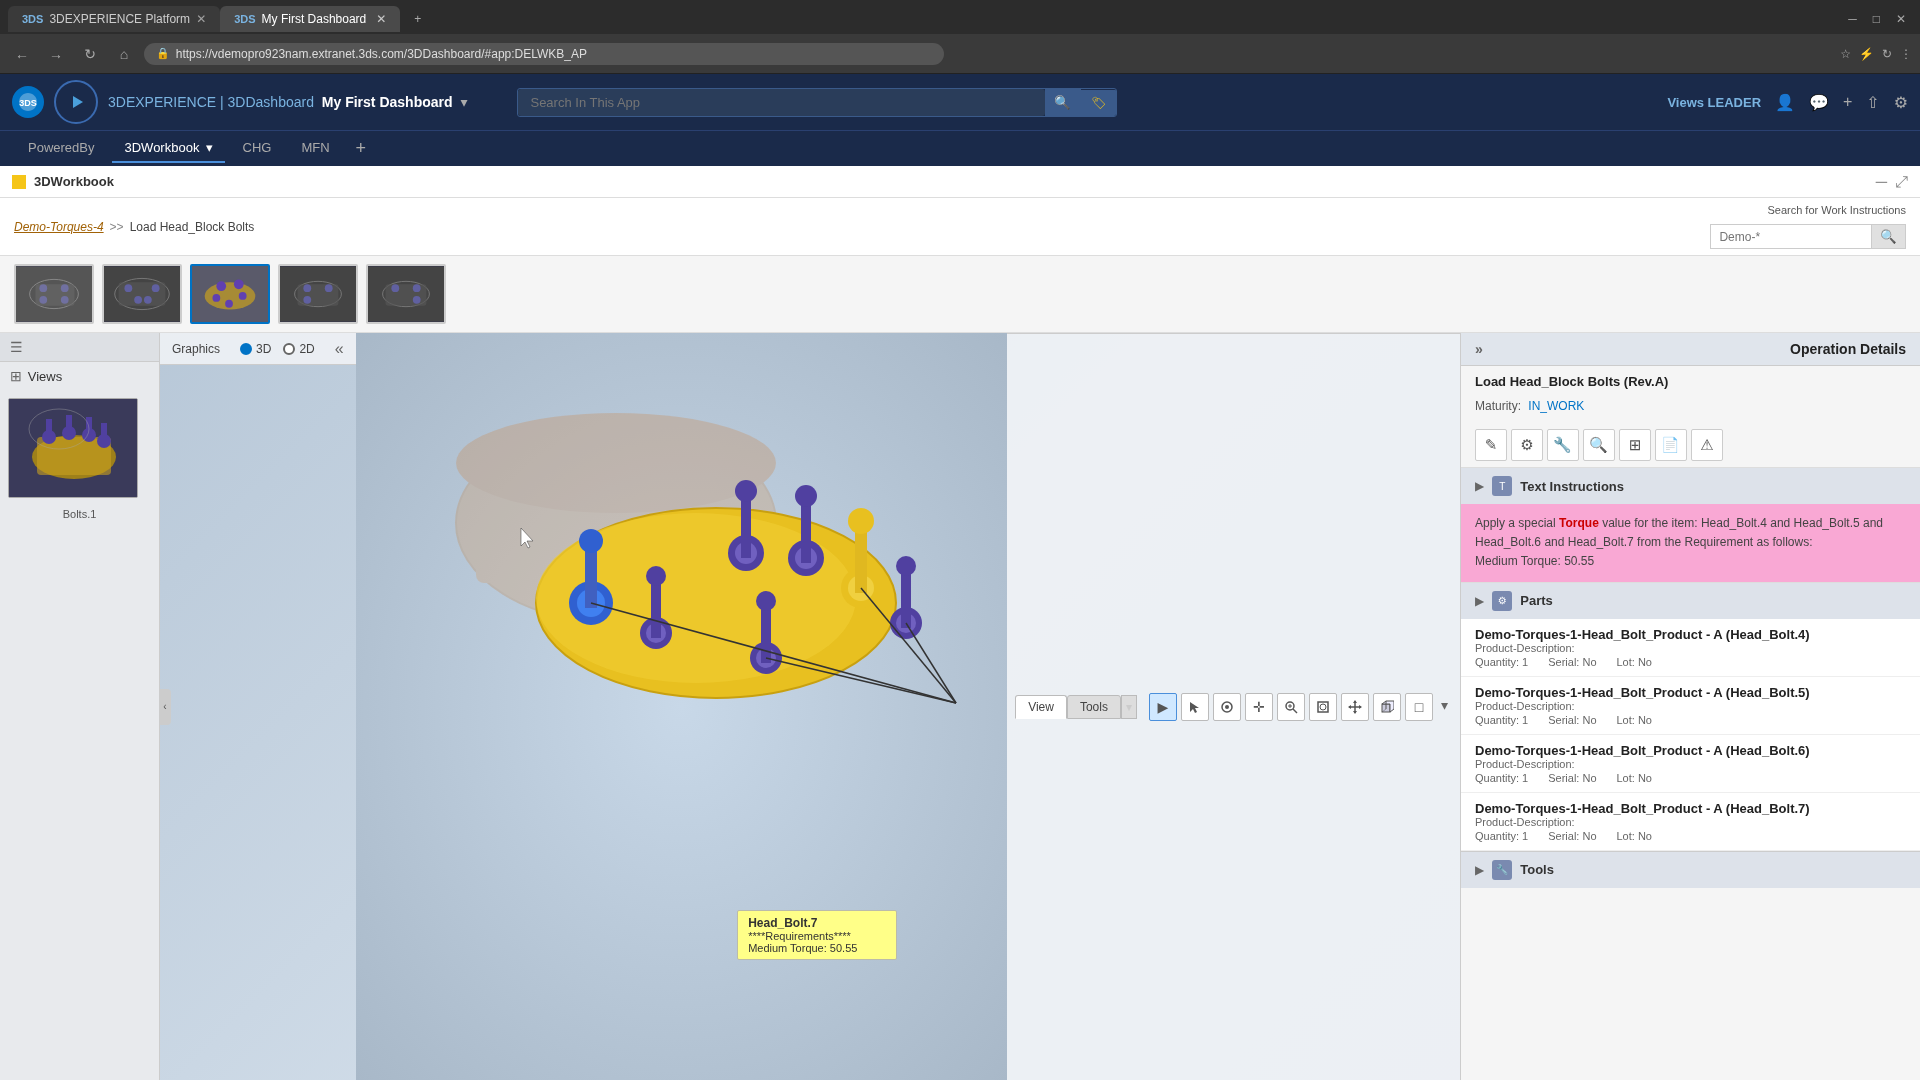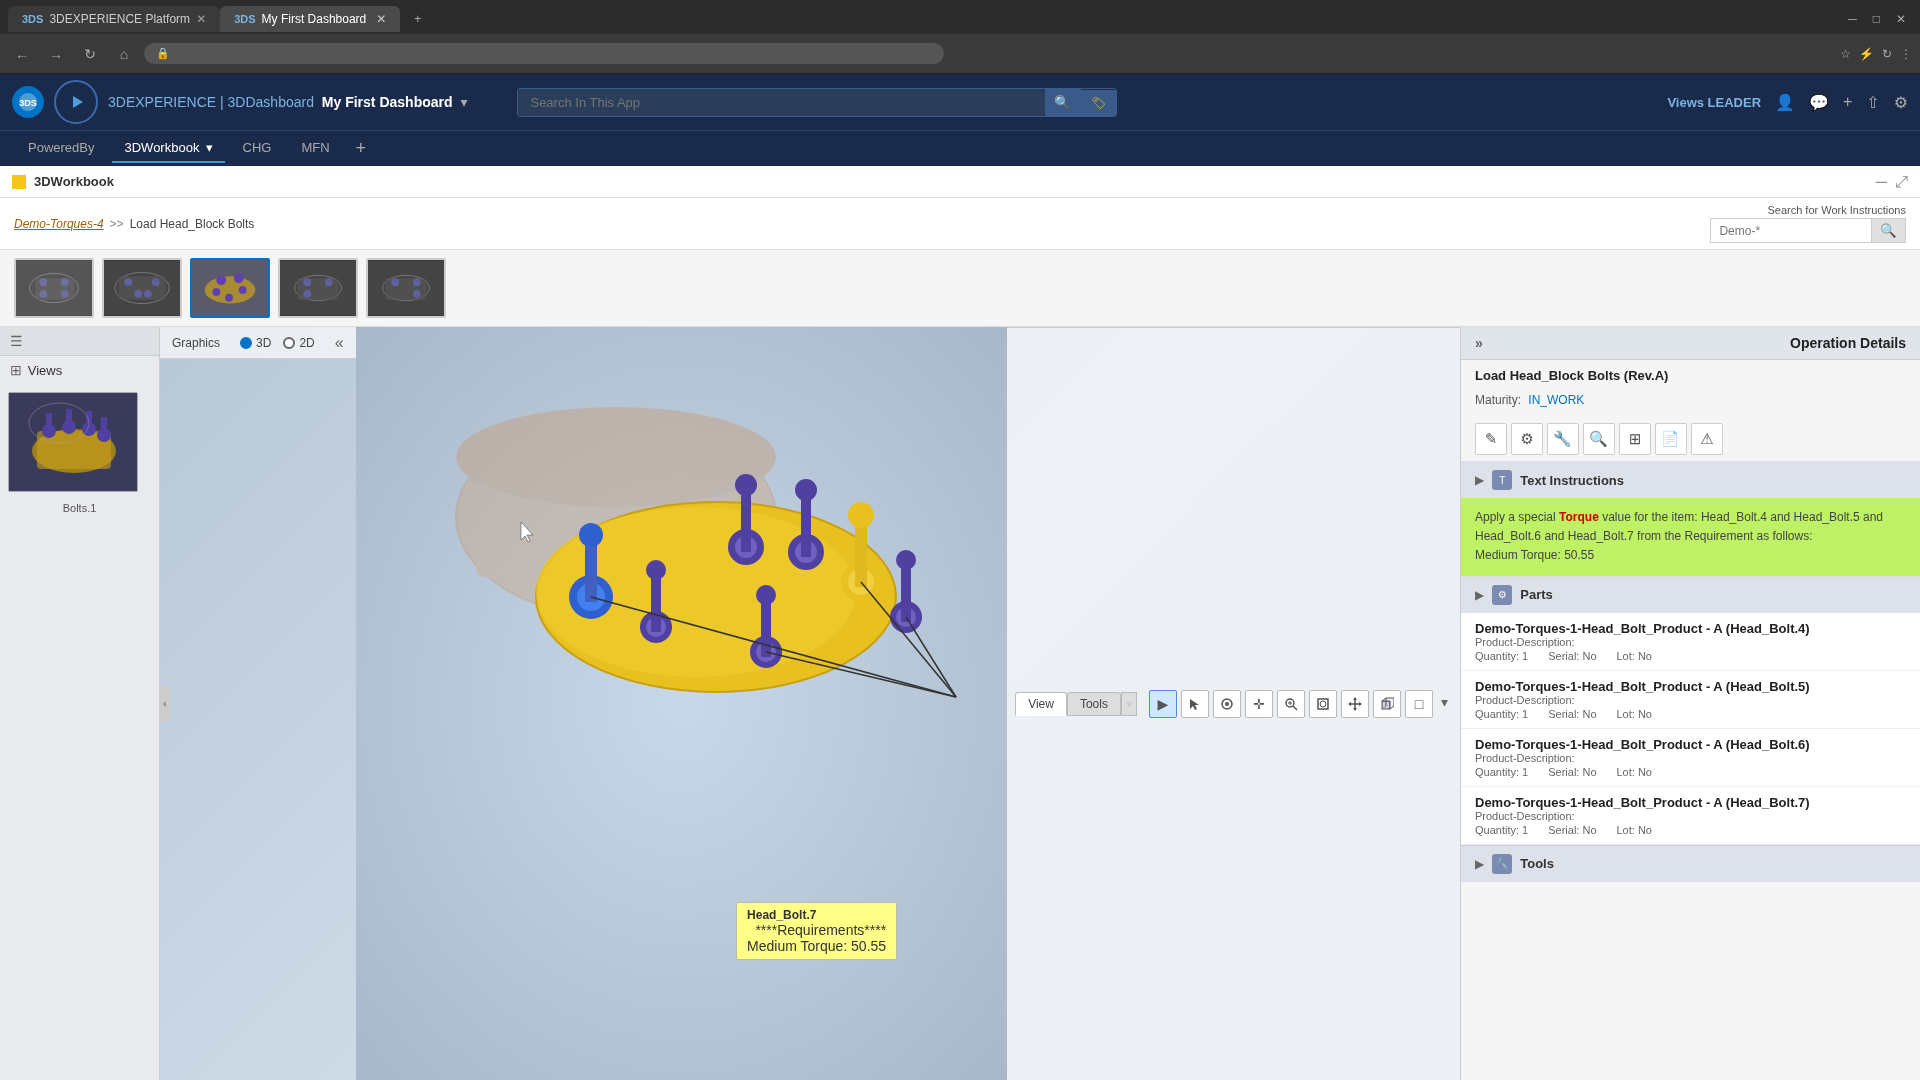--- a/index.html
+++ b/index.html
@@ -43,21 +43,21 @@
     .workbook-icon { width: 14px; height: 14px; background: #f5c518; margin-right: 8px; }
     .workbook-title { font-size: 13px; color: #333; font-weight: bold; }
     .workbook-actions { margin-left: auto; display: flex; gap: 8px; }
     .workbook-action-btn { font-size: 16px; color: #888; cursor: pointer; }
 
     
     .breadcrumb-bar { background: #fff; padding: 6px 14px; border-bottom: 1px solid #ddd; display: flex; align-items: center; gap: 6px; }
     .breadcrumb-link { color: #a16207; cursor: pointer; font-size: 12px; text-decoration: underline; font-style: italic; }
     .breadcrumb-sep { color: #888; font-size: 12px; }
     .breadcrumb-current { color: #444; font-size: 12px; }
-    .search-work-instructions { margin-left: auto; display: flex; flex-direction: column; align-items: flex-end; gap: 2px; }
+    .search-work-instructions { margin-left: auto; display: flex; flex-direction: column; align-items: flex-end; gap: 8px; }
     .search-work-label { font-size: 11px; color: #555; }
     .search-work-input { display: flex; align-items: center; border: 1px solid #ccc; background: #fff; }
     .search-work-input input { border: none; outline: none; padding: 3px 8px; font-size: 12px; width: 160px; }
     .search-work-input button { background: #e0e0e0; border: none; padding: 4px 8px; cursor: pointer; color: #555; }
 
     
     .thumbnails-bar { background: #f5f5f5; padding: 8px 14px; border-bottom: 1px solid #ddd; display: flex; gap: 8px; align-items: center; }
     .thumbnail { width: 80px; height: 60px; border: 2px solid #ccc; background: #ddd; cursor: pointer; border-radius: 2px; overflow: hidden; display: flex; align-items: center; justify-content: center; }
     .thumbnail.active { border-color: #0073c6; border-width: 2px; }
 
@@ -81,21 +81,21 @@
     .radio-dot.active { background: #0073c6; border-color: #0073c6; }
     .viewport-collapse { margin-left: auto; cursor: pointer; color: #666; font-size: 16px; }
 
     
     .scene-area { flex: 1; position: relative; overflow: hidden; }
     .scene-bg { width: 100%; height: 100%; background: radial-gradient(ellipse at center, #c8d8e8 0%, #a8b8c8 100%); position: absolute; }
 
     
     .bolt-tooltip { position: absolute; bottom: 30%; right: 22%; background: #ffff88; border: 1px solid #aaa; padding: 4px 8px; font-size: 11px; color: #333; border-radius: 2px; z-index: 10; }
     .tooltip-title { font-weight: bold; font-size: 12px; }
-    .tooltip-line { font-size: 14px; text-align: right; }
+    .tooltip-line { font-size: 11px; }
 
     
     .viewport-bottom { background: rgba(240,242,245,0.9); border-top: 1px solid #ccc; padding: 4px 8px; display: flex; align-items: center; gap: 4px; }
     .tool-tab { padding: 4px 12px; background: #ddd; border: 1px solid #bbb; border-radius: 3px 3px 0 0; cursor: pointer; font-size: 12px; color: #444; }
     .tool-tab.active { background: #fff; border-bottom: 1px solid #fff; }
     .tool-icons { display: flex; gap: 4px; margin-left: 8px; }
     .tool-icon-btn { width: 28px; height: 28px; display: flex; align-items: center; justify-content: center; background: #fff; border: 1px solid #bbb; border-radius: 2px; cursor: pointer; color: #555; font-size: 14px; }
     .tool-icon-btn.active { background: #d0e8ff; border-color: #4a8fdb; }
 
     
@@ -105,21 +105,21 @@
     .op-maturity { padding: 2px 14px 10px; font-size: 12px; color: #555; }
     .op-tools-row { display: flex; gap: 4px; padding: 6px 14px; border-bottom: 1px solid #ddd; }
     .op-tool-btn { width: 32px; height: 32px; display: flex; align-items: center; justify-content: center; border: 1px solid #ccc; background: #fff; cursor: pointer; border-radius: 2px; color: #555; font-size: 15px; }
 
     
     .section { border-bottom: 1px solid #ddd; }
     .section-header { display: flex; align-items: center; gap: 8px; padding: 8px 14px; background: #dde2ea; cursor: pointer; }
     .section-expand { color: #666; font-size: 12px; }
     .section-icon { width: 20px; height: 20px; background: #7a8ab0; border-radius: 3px; display: flex; align-items: center; justify-content: center; color: #fff; font-size: 10px; }
     .section-title { font-size: 13px; font-weight: bold; color: #333; }
-    .section-body { padding: 10px 14px; background: #bef264; font-size: 12px; color: #444; line-height: 1.6; }
+    .section-body { padding: 10px 14px; background: #f9a8d4; font-size: 12px; color: #444; line-height: 1.6; }
     .torque-highlight { color: #c00; font-weight: bold; }
 
     
     .part-item { padding: 8px 14px; border-bottom: 1px solid #eee; background: #fff; }
     .part-name { font-size: 13px; font-weight: bold; color: #222; }
     .part-desc { font-size: 11px; color: #666; }
     .part-meta { display: flex; gap: 20px; font-size: 11px; color: #666; margin-top: 2px; }
 
     
     .tools-section-header { display: flex; align-items: center; gap: 8px; padding: 8px 14px; background: #dde2ea; cursor: pointer; }
@@ -150,20 +150,21 @@
     </div>
   </div>
 
   <div class="browser-nav">
     <span class="nav-btn">←</span>
     <span class="nav-btn">→</span>
     <span class="nav-btn">↻</span>
     <span class="nav-btn">⌂</span>
     <div class="url-bar" style="max-width:800px;flex:1;">
       <span class="secure-icon">🔒</span>
+      <span class="url-text">https://vdemopro923nam.extranet.3ds.com/3DDashboard/#app:DELWKB_AP</span>
     </div>
     <div style="margin-left:auto;display:flex;gap:8px;color:#aaa;">
       <span style="cursor:pointer;">☆</span>
       <span style="cursor:pointer;">⚡</span>
       <span style="cursor:pointer;">↻</span>
       <span style="cursor:pointer;">⋮</span>
     </div>
   </div>
 </div>
 

